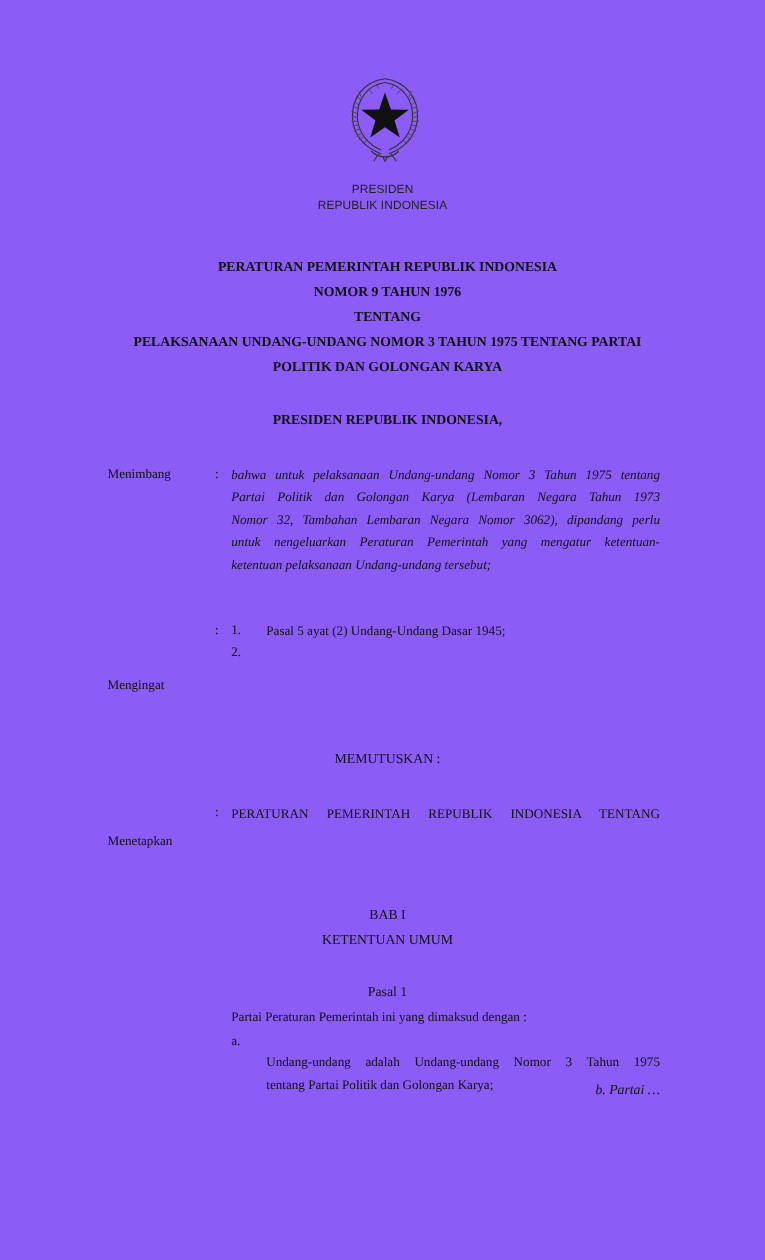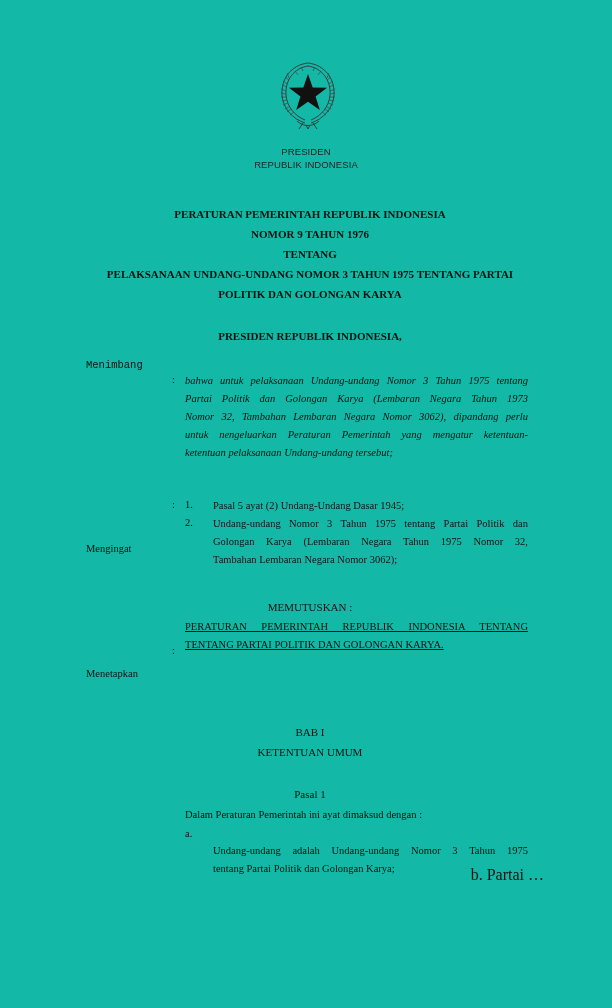--- a/index.html
+++ b/index.html
@@ -12,21 +12,21 @@
     height: 1008px;
     position: relative;
     overflow: hidden;
     font-family: "Liberation Serif", serif;
     color: #111111;
   }
   .page {
     position: absolute;
     left: 0; top: 0;
     width: 612px; height: 1008px;
-    background: #14b8a6;
+    background: #8b5cf6;
   }
   .emblem {
     position: absolute;
     left: 273px; top: 57px;
     width: 70px; height: 80px;
   }
   .emblem svg { width: 70px; height: 80px; display: block; }
   .pres-label {
     position: absolute;
     left: 0; width: 612px;
@@ -69,22 +69,23 @@
   }
   .para .line.last {
     text-align-last: left;
   }
   .num {
     position: absolute;
     font-size: 10.5px;
   }
   .right-line {
     position: absolute;
-    right: 68px;
-    font-size: 16px;
+    right: 84px;
+    font-size: 11px;
+    font-style: italic;
   }
 </style>
 </head>
 <body>
 
 <div class="page">
 
   <div class="emblem">
     <svg viewBox="0 0 70 80" xmlns="http://www.w3.org/2000/svg">
       <g fill="none" stroke="#333" stroke-width="0.9">
@@ -112,58 +113,52 @@
   <div class="pres-label" style="top:146px;">PRESIDEN</div>
   <div class="pres-label" style="top:159px;">REPUBLIK INDONESIA</div>
 
   <div class="center-line bold" style="top:208px;">PERATURAN PEMERINTAH REPUBLIK INDONESIA</div>
   <div class="center-line bold" style="top:228px;">NOMOR 9 TAHUN 1976</div>
   <div class="center-line bold" style="top:248px;">TENTANG</div>
   <div class="center-line bold" style="top:268px;">PELAKSANAAN UNDANG-UNDANG NOMOR 3 TAHUN 1975 TENTANG PARTAI</div>
   <div class="center-line bold" style="top:288px;">POLITIK DAN GOLONGAN KARYA</div>
   <div class="center-line bold" style="top:330px;">PRESIDEN REPUBLIK INDONESIA,</div>
 
-  <div class="label" style="top:359px;font-family:Liberation Mono, monospace;">Menimbang</div>
+  <div class="label" style="top:374px;">Menimbang</div>
   <div class="colon" style="top:374px;">:</div>
   <div class="para" style="left:185px; top:372px; width:343px;font-style:italic;">
     <span class="line">bahwa untuk pelaksanaan Undang-undang  Nomor 3 Tahun 1975 tentang</span>
     <span class="line">Partai Politik dan Golongan Karya (Lembaran Negara Tahun 1973</span>
     <span class="line">Nomor 32, Tambahan Lembaran Negara Nomor 3062), dipandang perlu</span>
     <span class="line">untuk nengeluarkan Peraturan Pemerintah yang mengatur ketentuan-</span>
     <span class="line last">ketentuan pelaksanaan Undang-undang tersebut;</span>
   </div>
 
   <div class="label" style="top:499px;margin-top:44px;">Mengingat</div>
   <div class="colon" style="top:499px;">:</div>
   <div class="num" style="left:185px; top:499px;">1.</div>
   <div class="para" style="left:213px; top:497px; width:315px;">
     <span class="line last">Pasal 5 ayat (2) Undang-Undang Dasar 1945;</span>
   </div>
   <div class="num" style="left:185px; top:517px;">2.</div>
-  <div class="para" style="left:213px; top:515px; width:315px;">
-    <span class="line">Undang-undang  Nomor 3 Tahun 1975 tentang Partai Politik dan</span>
-    <span class="line">Golongan Karya (Lembaran Negara Tahun 1975 Nomor 32,</span>
-    <span class="line last">Tambahan Lembaran Negara Nomor 3062);</span>
-  </div>
 
   <div class="center-line" style="top:601px;">MEMUTUSKAN :</div>
 
   <div class="label" style="top:668px;">Menetapkan</div>
   <div class="colon" style="top:645px;">:</div>
-  <div class="para" style="left:185px; top:618px; width:343px;text-decoration:underline;">
+  <div class="para" style="left:185px; top:643px; width:343px;">
     <span class="line">PERATURAN PEMERINTAH REPUBLIK INDONESIA TENTANG</span>
-    <span class="line last">TENTANG PARTAI POLITIK DAN GOLONGAN KARYA.</span>
   </div>
 
   <div class="center-line" style="top:726px;">BAB I</div>
   <div class="center-line" style="top:746px;">KETENTUAN UMUM</div>
 
   <div class="center-line" style="top:788px;">Pasal 1</div>
   <div class="para" style="left:185px; top:806px; width:343px;">
-    <span class="line last">Dalam Peraturan Pemerintah ini ayat dimaksud dengan :</span>
+    <span class="line last">Partai Peraturan Pemerintah ini yang dimaksud dengan :</span>
   </div>
   <div class="num" style="left:185px; top:828px;">a.</div>
   <div class="para" style="left:213px; top:826px; width:315px;margin-top:16px;">
     <span class="line">Undang-undang adalah Undang-undang Nomor 3 Tahun 1975</span>
     <span class="line last">tentang Partai Politik dan Golongan Karya;</span>
   </div>
 
   <div class="right-line" style="top:866px;">b. Partai …</div>
 
 </div>

